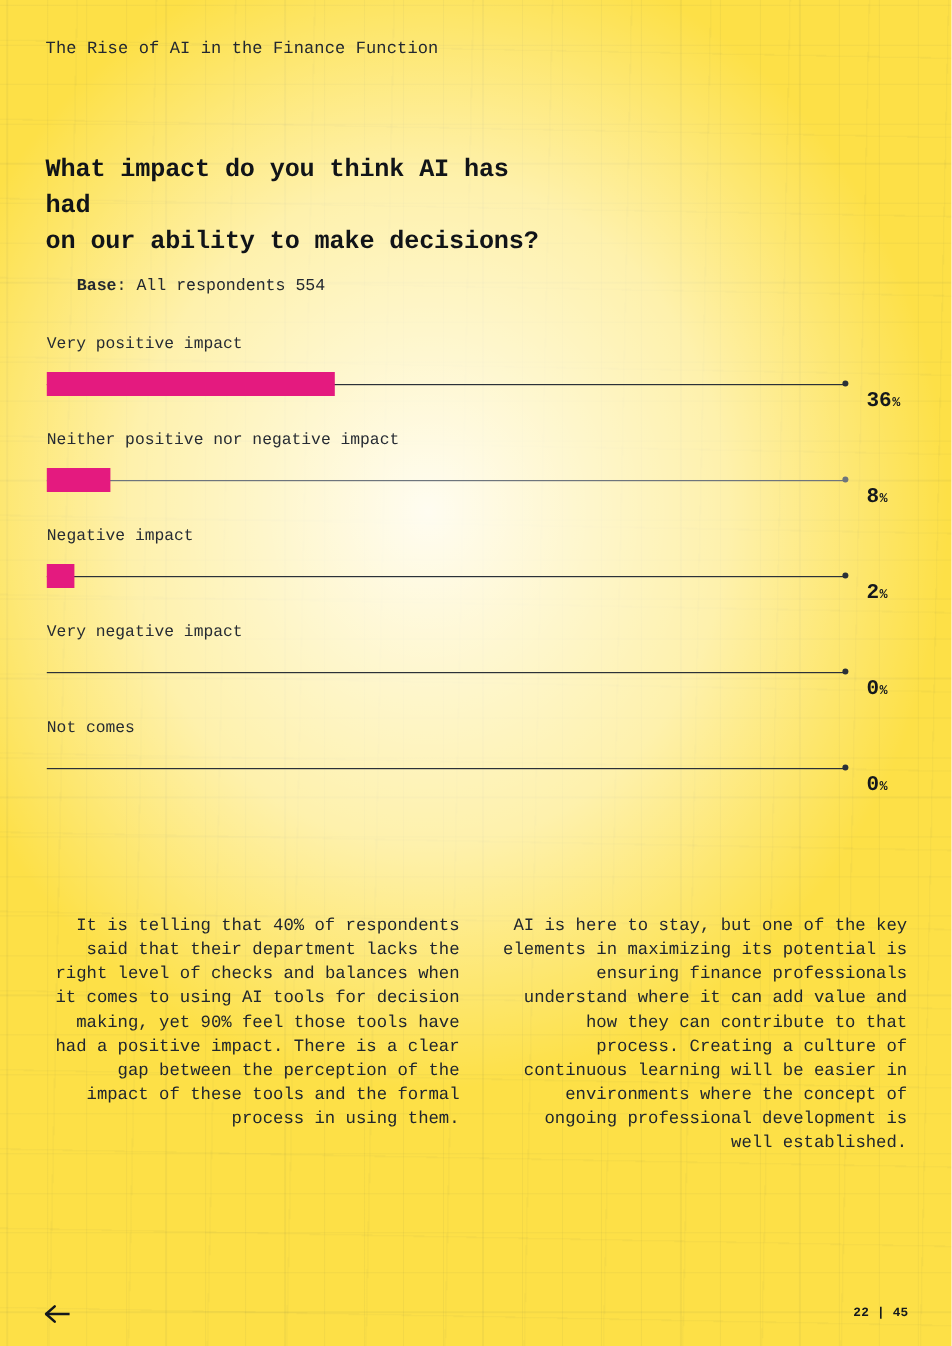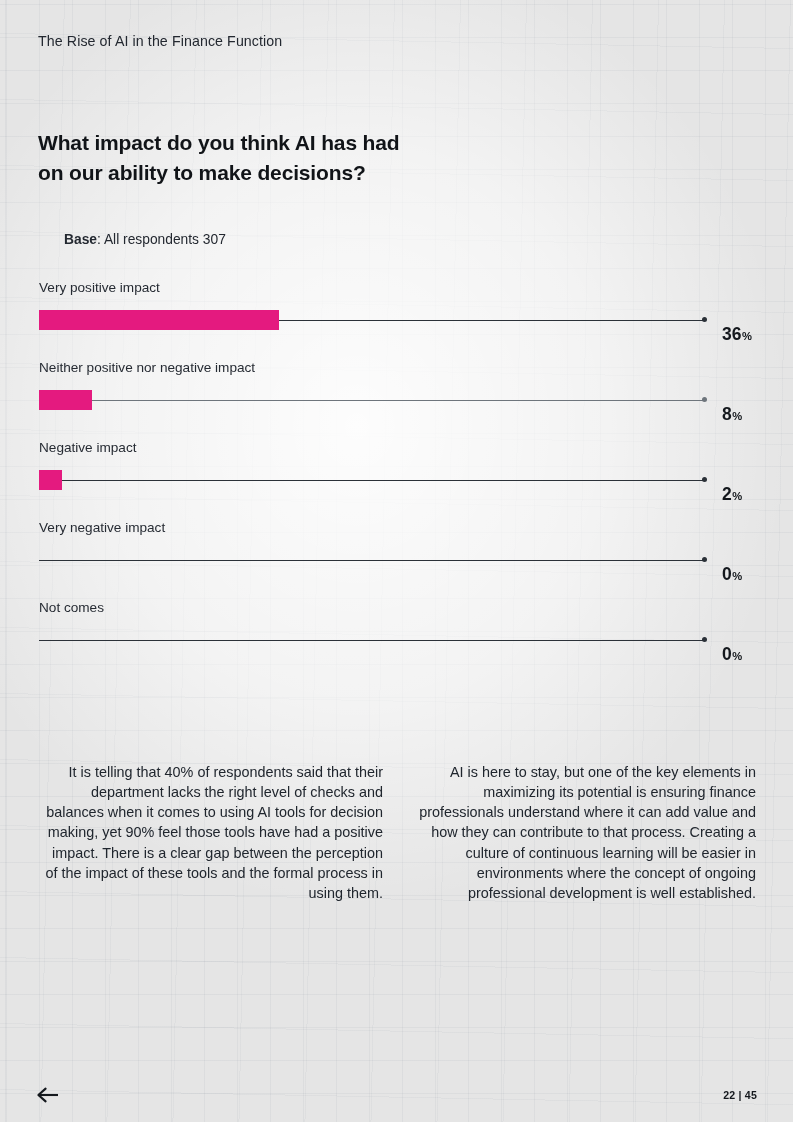--- a/index.html
+++ b/index.html
@@ -4,23 +4,23 @@
 <style>
   html, body {
     margin: 0;
     padding: 0;
     background: #ffffff;
   }
   .page {
     position: relative;
     width: 793px;
     height: 1122px;
-    background: #e5e5e5;
+    background: #fde047;
     overflow: hidden;
-    font-family: Liberation Sans, sans-serif;
+    font-family: Liberation Mono, monospace;
     color: #1b1f23;
   }
   
   .grid-bg {
     position: absolute;
     inset: 0;
     background-image:
       repeating-linear-gradient(to right, rgba(16,40,70,0.045) 0 1px, transparent 1px 33px),
       repeating-linear-gradient(to bottom, rgba(16,40,70,0.045) 0 1px, transparent 1px 33px);
     background-position: 6px 4px;
@@ -189,21 +189,21 @@
   <div class="content">
 
     <div class="doc-title">The Rise of AI in the Finance Function</div>
 
     <div class="question">
       <span class="q-line">What impact do you think AI has had</span>
       <span class="q-line">on our ability to make decisions?</span>
     </div>
 
     <div class="base-line">
-      <span class="base-label">Base</span><span>: All respondents 307</span>
+      <span class="base-label">Base</span><span>: All respondents 554</span>
     </div>
 
     <div class="chart">
 
       <div class="bar-row">
         <div class="bar-label">Very positive impact</div>
         <div class="track">
           <div class="leader"></div>
           <div class="leader-dot"></div>
           <div class="bar-fill" style="width: 36%;"></div>

